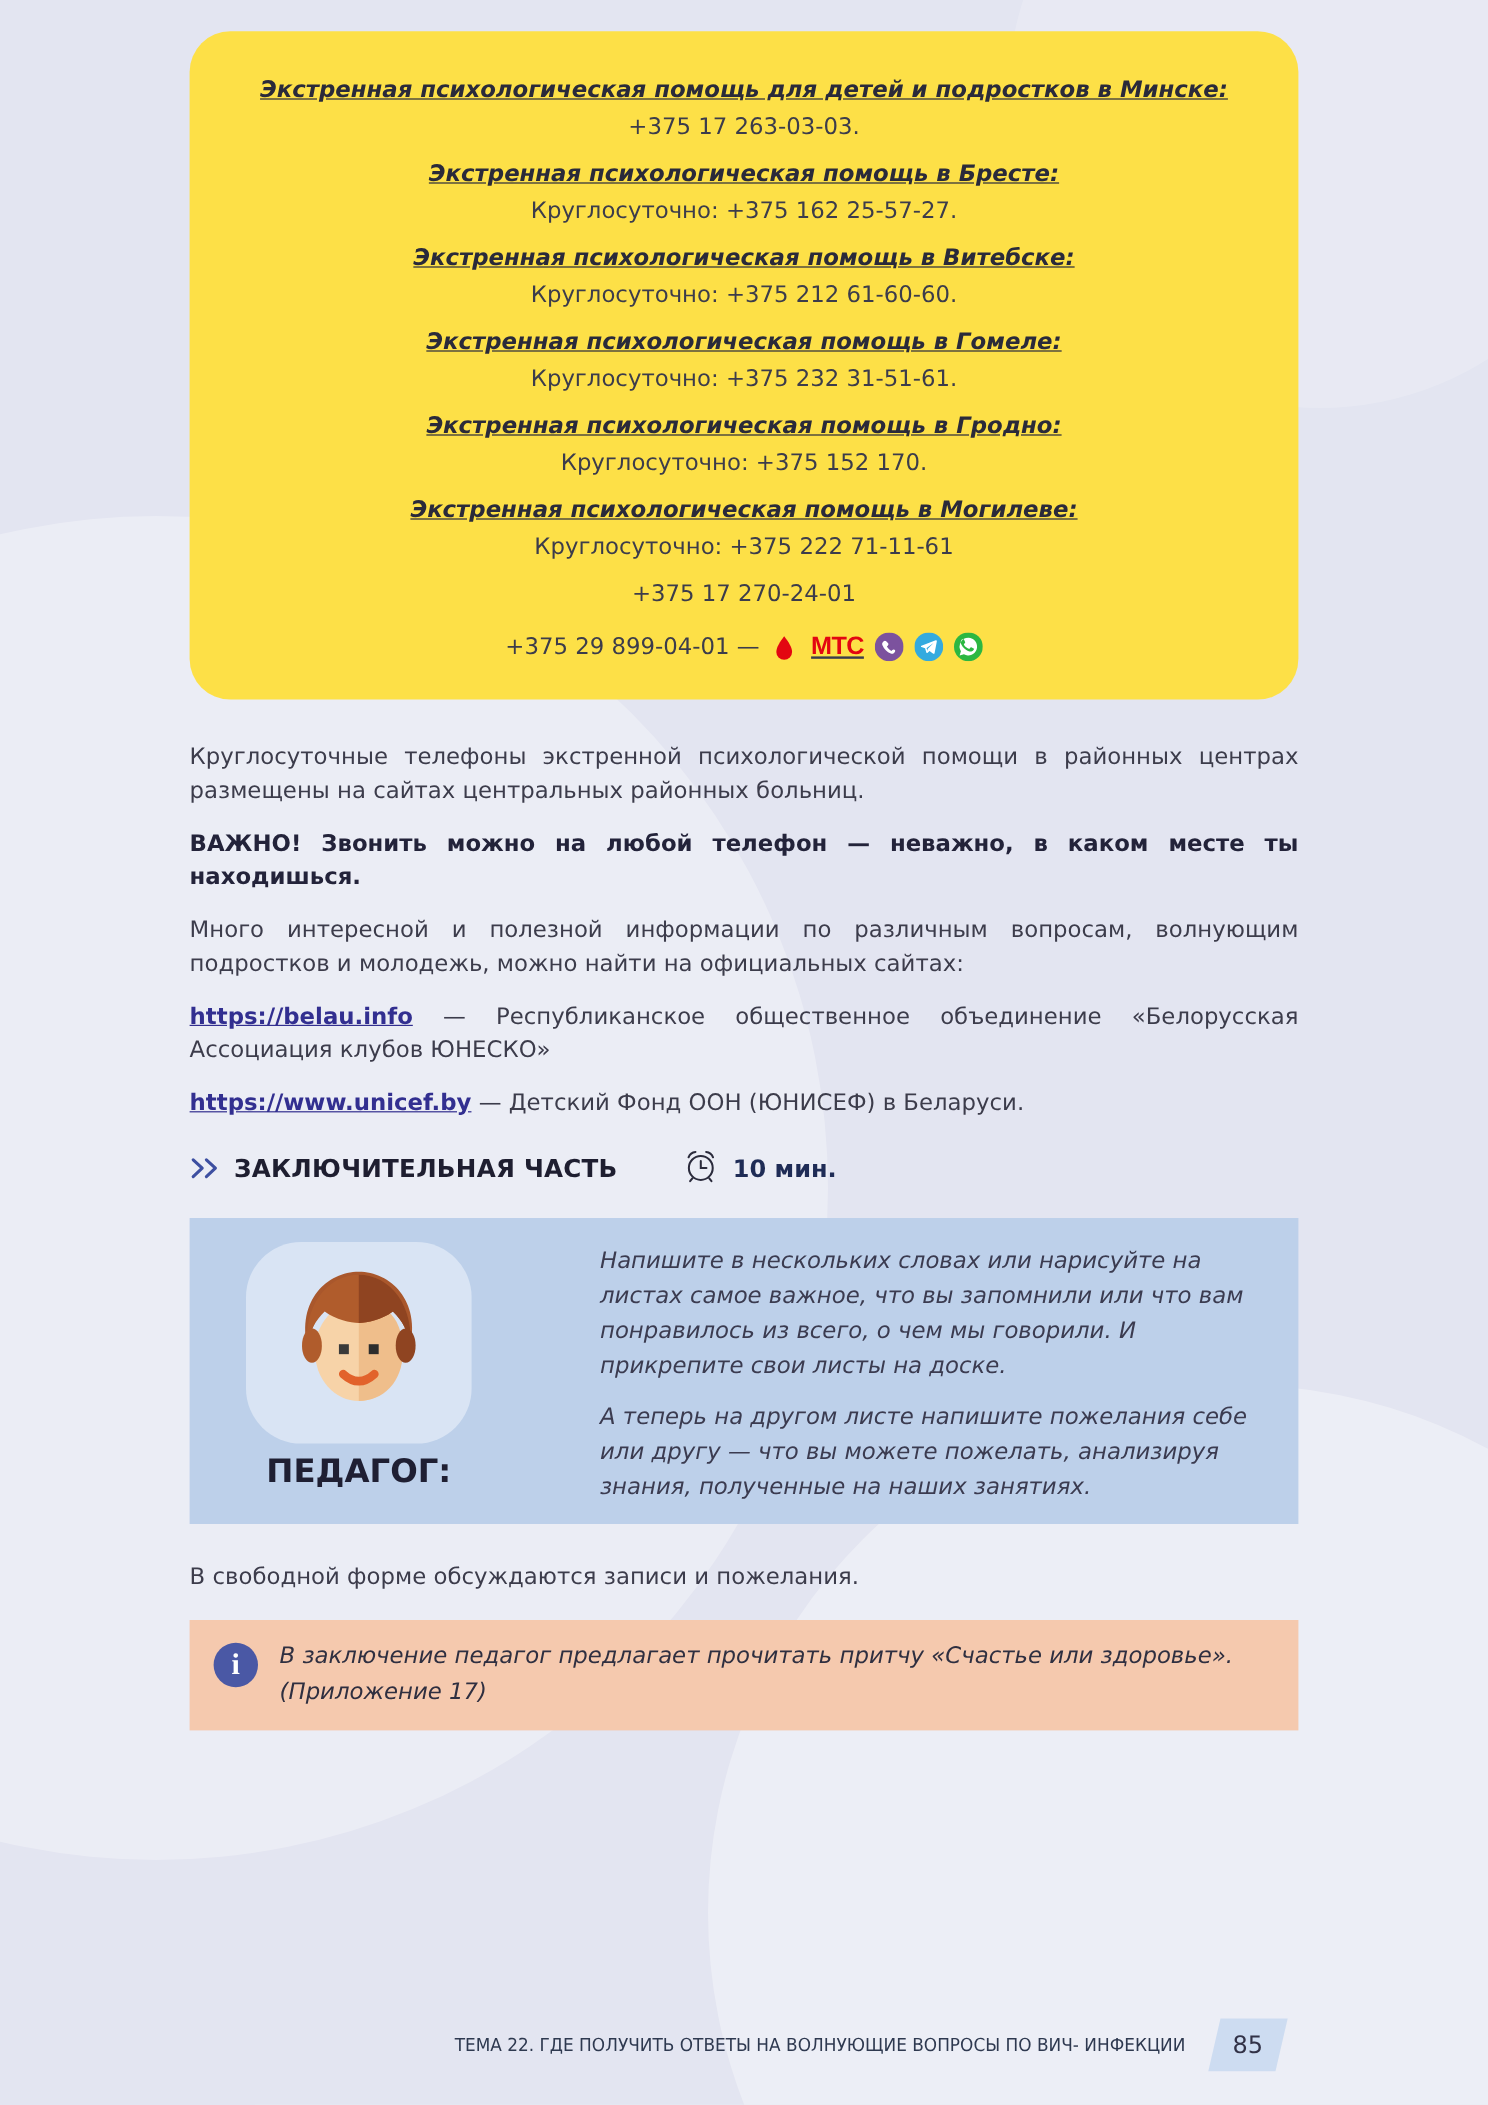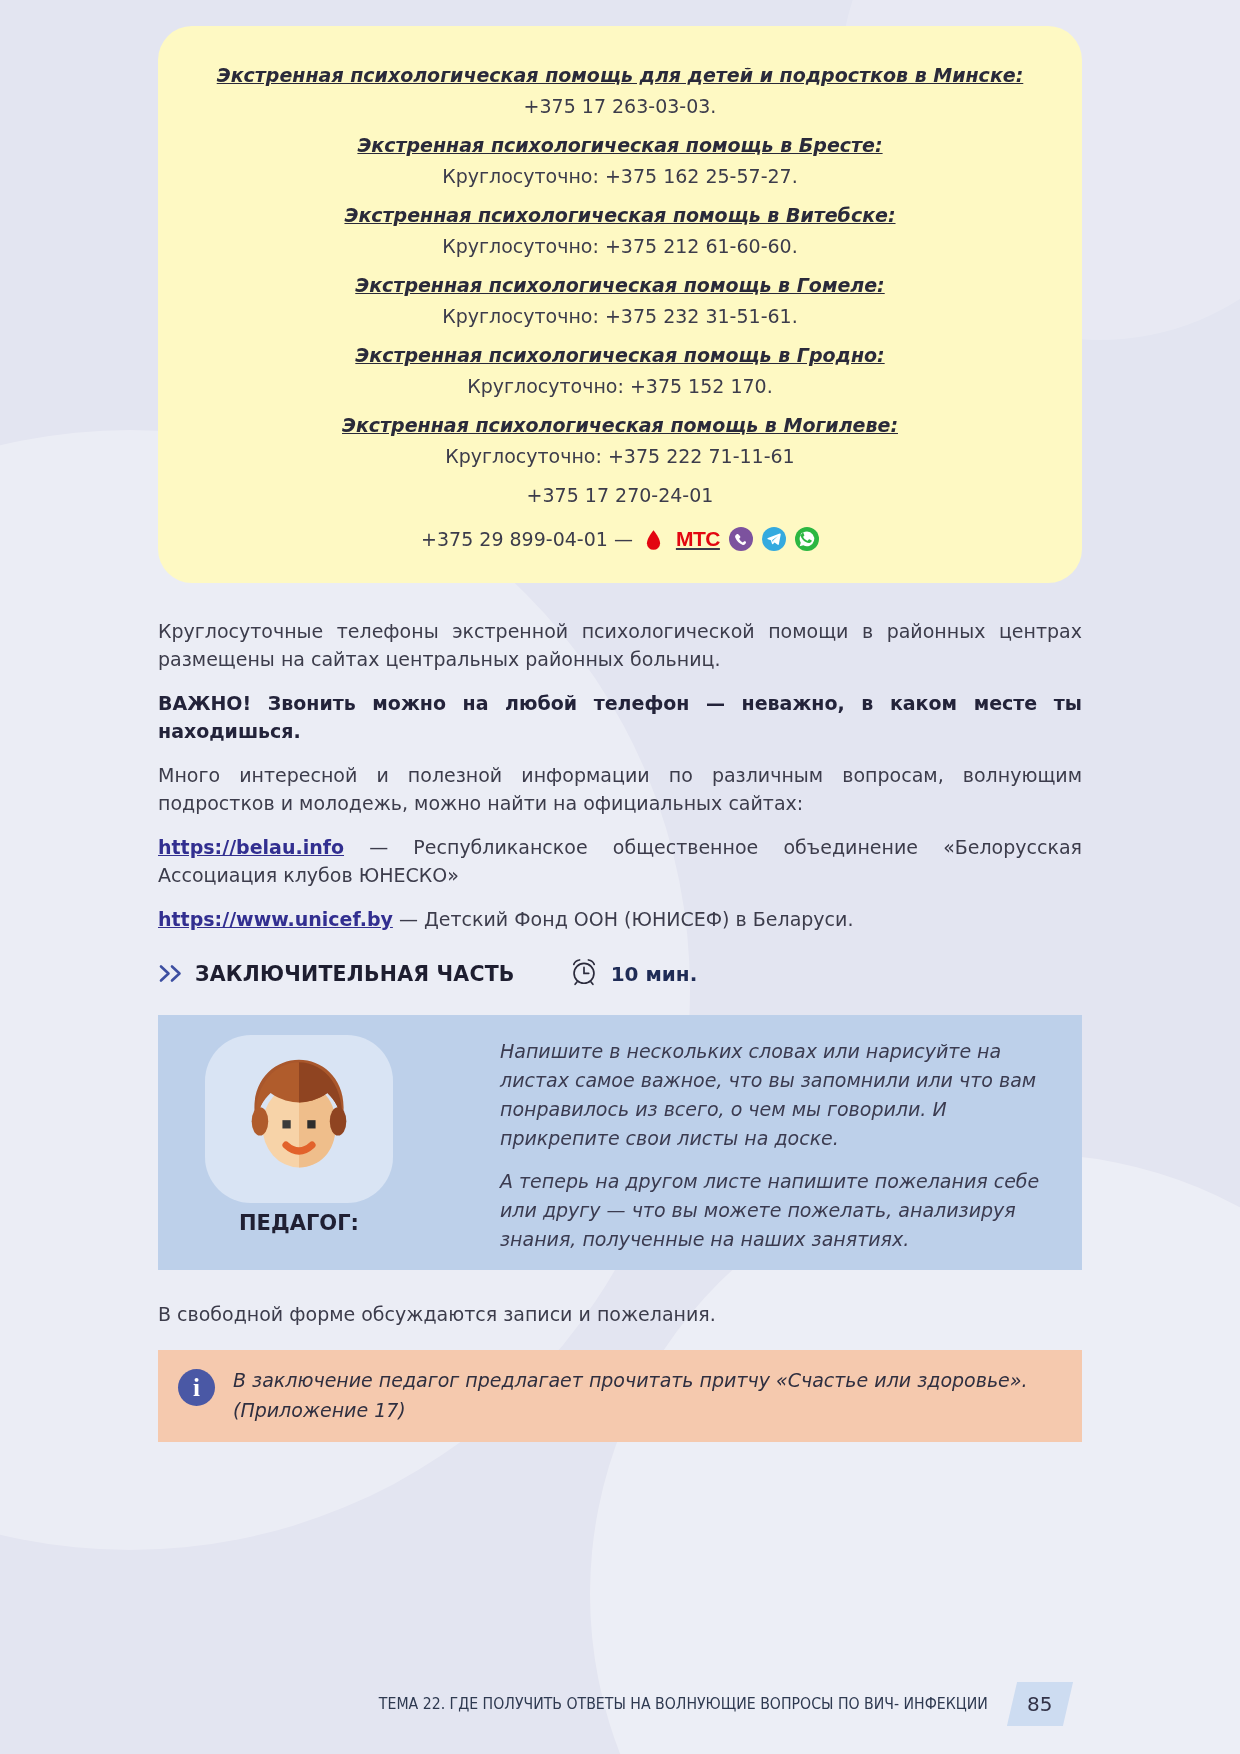--- a/index.html
+++ b/index.html
@@ -15,21 +15,21 @@
   .blob2 { right:-230px; bottom:-280px; width:880px; height:880px; background:rgba(255,255,255,0.34); }
   .blob3 { right:-120px; top:-180px; width:520px; height:520px; background:rgba(255,255,255,0.18); }
 
   .content { width:924px; margin:0 auto; position:relative; }
 
   p { margin:0; }
   .intro { padding-top:140px; font-size:19px; line-height:28px; text-align:justify; }
   .intro strong { color:#23233a; }
 
   .hotline-box {
-    margin-top:26px; background:#fef9c3; border-radius:34px;
+    margin-top:26px; background:#fde047; border-radius:34px;
     padding:36px 28px 32px; text-align:center;
   }
   .entry + .entry { margin-top:12px; }
   .entry-title {
     font-size:19px; line-height:27px; font-weight:bold; font-style:italic;
     text-decoration:underline; color:#2a2a3a;
   }
   .entry-phone { font-size:19px; line-height:27px; color:#3c3c4b; margin-top:4px; }
   .messengers { display:flex; justify-content:center; align-items:center; gap:9px; margin-top:18px; }
   .messengers .num-text { font-size:19px; color:#3c3c4b; margin-right:4px; }
@@ -51,21 +51,21 @@
 
   .teacher-box {
     margin-top:22px; background:#bdd0ea;
     display:flex; gap:40px; padding:16px 34px 16px 26px; align-items:flex-start;
   }
   .teacher-col { flex:0 0 230px; display:flex; flex-direction:column; align-items:center; }
   .avatar-blob {
     width:188px; height:168px; background:#d9e4f4; border-radius:46px;
     display:flex; align-items:center; justify-content:center; margin-top:4px;
   }
-  .teacher-label { margin-top:8px; font-weight:bold; font-size:21px; color:#1f1f33; }
+  .teacher-label { margin-top:8px; font-weight:bold; font-size:27px; color:#1f1f33; }
   .teacher-text { flex:1; padding-top:6px;margin-left:46px; }
   .teacher-text p { font-style:italic; font-size:19px; line-height:29px; color:#3b3b50; }
   .teacher-text p + p { margin-top:14px; }
 
   .para.freeform { margin-top:30px; }
 
   .info-box {
     margin-top:22px; background:#f5c9ae;
     display:flex; gap:18px; padding:15px 26px 17px 20px; align-items:flex-start;
   }

